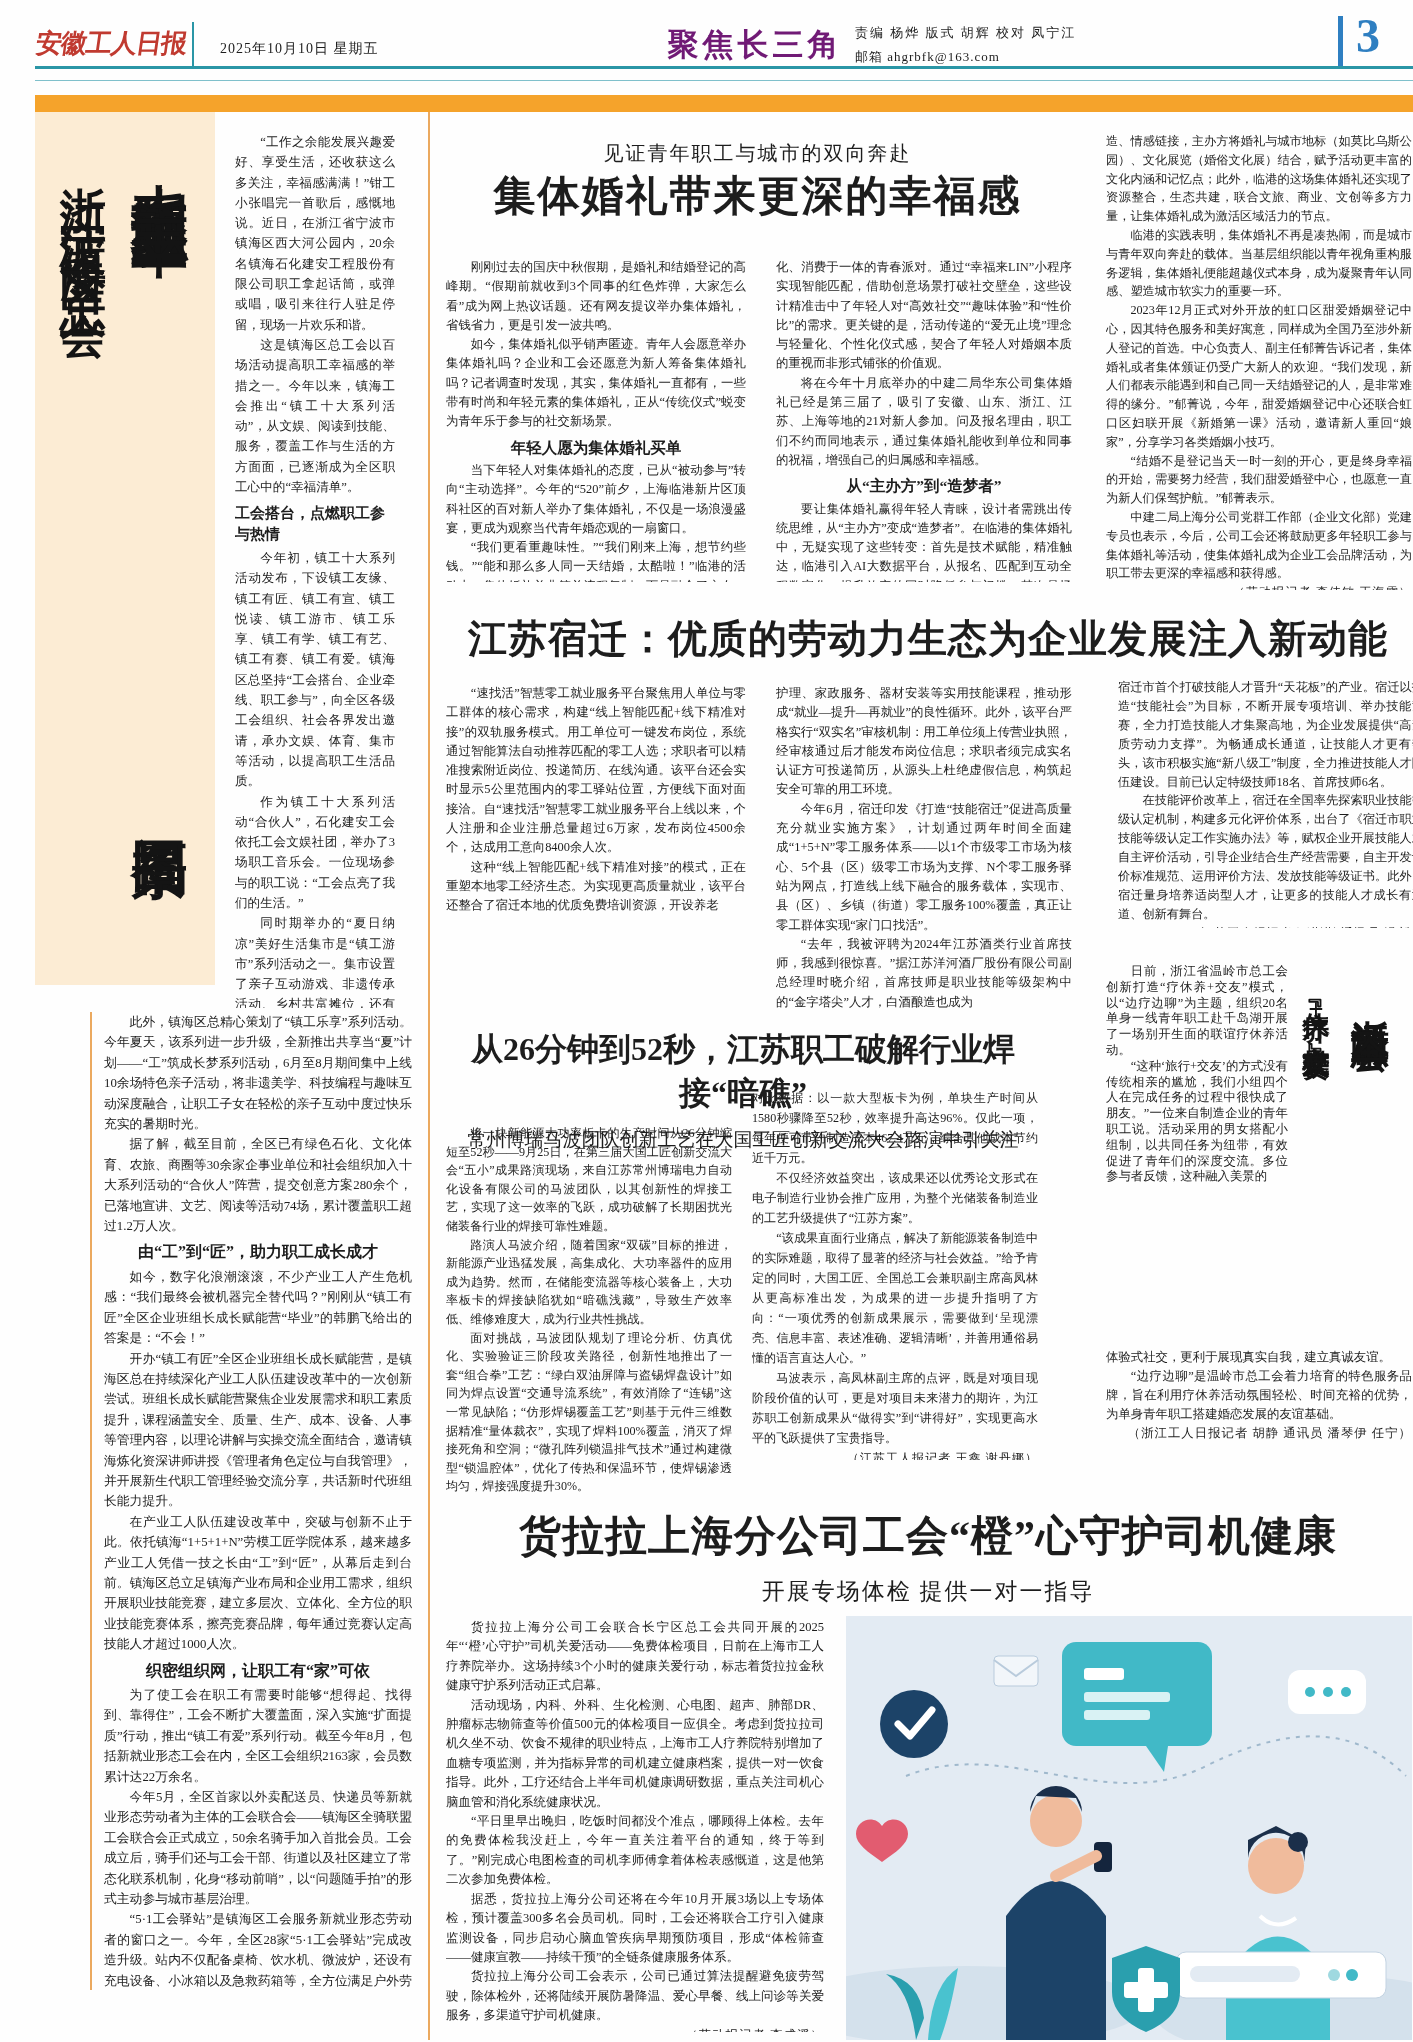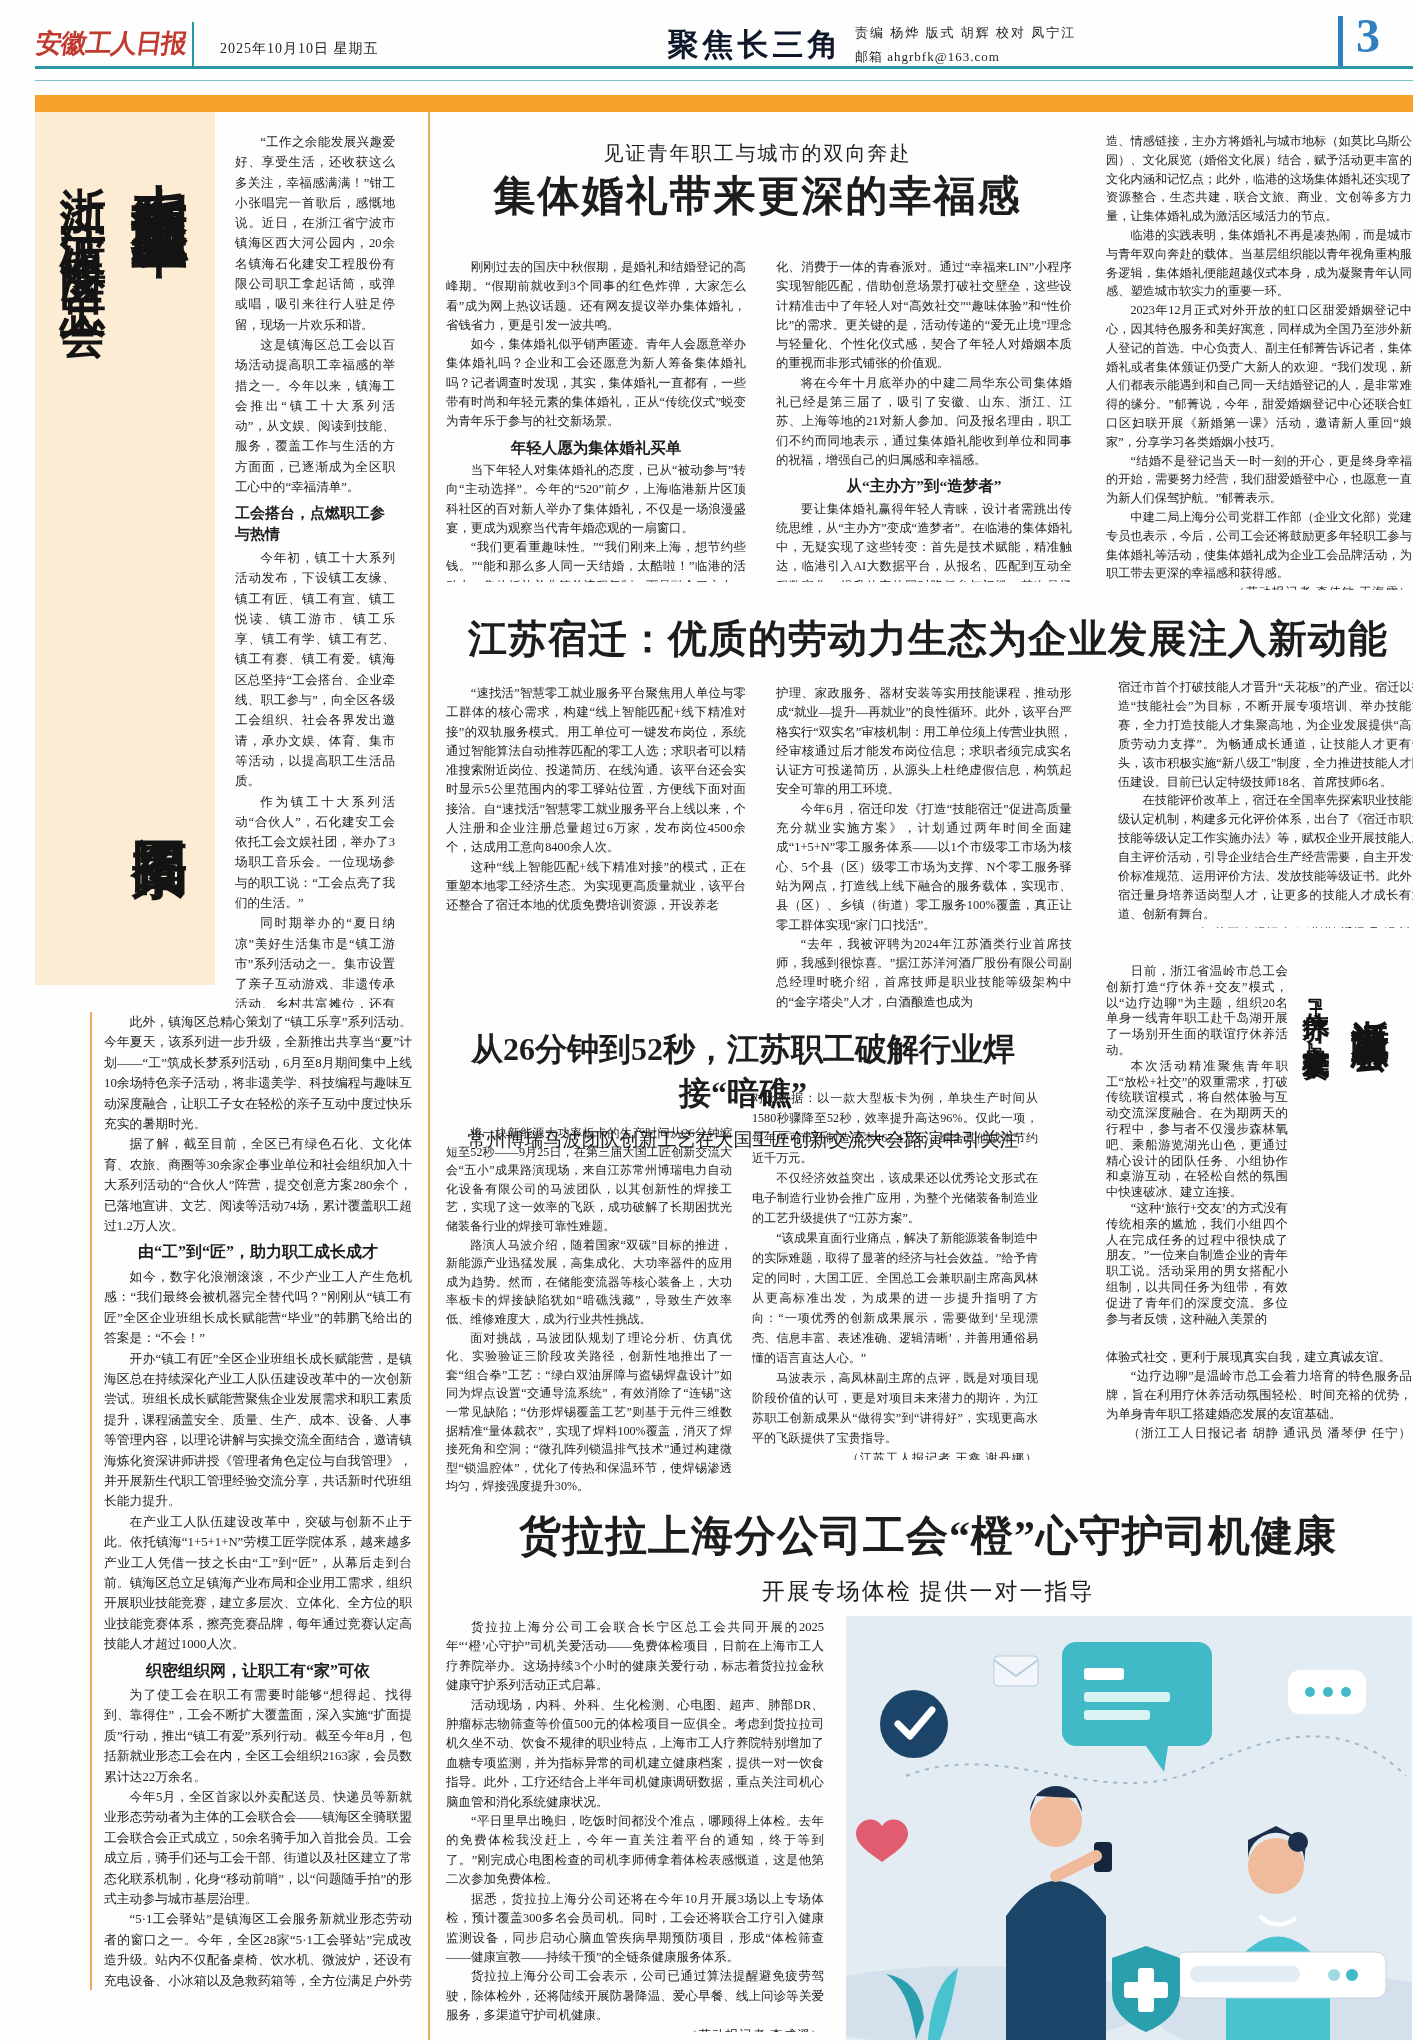--- a/index.html
+++ b/index.html
@@ -18,21 +18,21 @@
 </style>
 </head>
 <body>
 
 <div class="page">
 
   <div class="abs" style="left:36px;top:20px;width:150px;height:48px;color:#c03a30;font-weight:bold;
               font-size:26px;line-height:48px;transform:skewX(-8deg);letter-spacing:-1px;">安徽工人日报</div>
   <div class="rule" style="left:192px;top:22px;width:2px;height:44px;background:#2a96a6;"></div>
   <div class="abs" style="left:220px;top:40px;font-size:14px;letter-spacing:1px;">2025年10月10日 星期五</div>
-  <div class="abs hsans center" style="left:600px;top:24px;width:310px;font-size:31px;font-weight:bold;color:#0f172a;letter-spacing:4px;">聚焦长三角</div>
+  <div class="abs hsans center" style="left:600px;top:24px;width:310px;font-size:31px;font-weight:bold;color:#701a75;letter-spacing:4px;">聚焦长三角</div>
   <div class="abs" style="left:855px;top:24px;width:440px;font-size:13px;letter-spacing:2px;">责编 杨烨 版式 胡辉 校对 凤宁江</div>
   <div class="abs" style="left:855px;top:48px;width:440px;font-size:13px;letter-spacing:1px;">邮箱 ahgrbfk@163.com</div>
   <div class="rule" style="left:1338px;top:16px;width:5px;height:52px;background:#2f7fc1;"></div>
   <div class="abs" style="left:1356px;top:8px;font-size:48px;color:#2f7fc1;font-weight:bold;">3</div>
   <div class="rule" style="left:35px;top:66px;width:1378px;height:3px;background:#2a96a6;"></div>
   <div class="rule" style="left:35px;top:80px;width:1378px;height:1px;background:#7fc0cb;"></div>
   <div class="rule" style="left:35px;top:95px;width:1378px;height:17px;background:#f5a32b;"></div>
 
   <div class="abs" style="left:35px;top:112px;width:180px;height:873px;background:#fcecd4;"></div>
   <div class="abs vert" style="left:52px;top:150px;height:660px;font-size:46px;font-weight:bold;letter-spacing:14px;color:#141414;">浙江宁波镇海区总工会</div>
@@ -120,21 +120,20 @@
   <div class="col" style="left:752px;top:1088px;width:286px;height:372px;font-size:12.1px;line-height:20px;">
     <p class="cont">对比数据：以一款大型板卡为例，单块生产时间从1580秒骤降至52秒，效率提升高达96%。仅此一项，每年便可节约制造成本467.4万元，综合其他成本节约近千万元。</p>
     <p>不仅经济效益突出，该成果还以优秀论文形式在电子制造行业协会推广应用，为整个光储装备制造业的工艺升级提供了“江苏方案”。</p>
     <p>“该成果直面行业痛点，解决了新能源装备制造中的实际难题，取得了显著的经济与社会效益。”给予肯定的同时，大国工匠、全国总工会兼职副主席高凤林从更高标准出发，为成果的进一步提升指明了方向：“一项优秀的创新成果展示，需要做到‘呈现漂亮、信息丰富、表述准确、逻辑清晰’，并善用通俗易懂的语言直达人心。”</p>
     <p>马波表示，高凤林副主席的点评，既是对项目现阶段价值的认可，更是对项目未来潜力的期许，为江苏职工创新成果从“做得实”到“讲得好”，实现更高水平的飞跃提供了宝贵指导。</p>
     <p class="byline">（江苏工人报记者 王鑫 谢丹娜）</p>
   </div>
 
   <div class="col" style="left:1106px;top:964px;width:182px;height:380px;font-size:12.4px;line-height:15.8px;">
     <p>日前，浙江省温岭市总工会创新打造“疗休养+交友”模式，以“边疗边聊”为主题，组织20名单身一线青年职工赴千岛湖开展了一场别开生面的联谊疗休养活动。</p>
-    <p>本次活动精准聚焦青年职工“放松+社交”的双重需求，打破传统联谊模式，将自然体验与互动交流深度融合。在为期两天的行程中，参与者不仅漫步森林氧吧、乘船游览湖光山色，更通过精心设计的团队任务、小组协作和桌游互动，在轻松自然的氛围中快速破冰、建立连接。</p>
     <p>“这种‘旅行+交友’的方式没有传统相亲的尴尬，我们小组四个人在完成任务的过程中很快成了朋友。”一位来自制造企业的青年职工说。活动采用的男女搭配小组制，以共同任务为纽带，有效促进了青年们的深度交流。多位参与者反馈，这种融入美景的</p>
   </div>
   <div class="abs vert" style="left:1344px;top:990px;height:320px;font-size:38px;font-weight:bold;letter-spacing:2px;color:#141414;">浙江温岭市总工会</div>
   <div class="abs vert" style="left:1298px;top:990px;height:340px;font-size:27px;font-weight:bold;letter-spacing:1px;color:#141414;">『疗休养+交友』模式获赞</div>
   <div class="col" style="left:1106px;top:1348px;width:306px;height:96px;font-size:12.4px;line-height:19px;">
     <p class="cont">体验式社交，更利于展现真实自我，建立真诚友谊。</p>
     <p>“边疗边聊”是温岭市总工会着力培育的特色服务品牌，旨在利用疗休养活动氛围轻松、时间充裕的优势，为单身青年职工搭建婚恋发展的友谊基础。</p>
     <p class="byline">（浙江工人日报记者 胡静 通讯员 潘琴伊 任宁）</p>
   </div>
 

